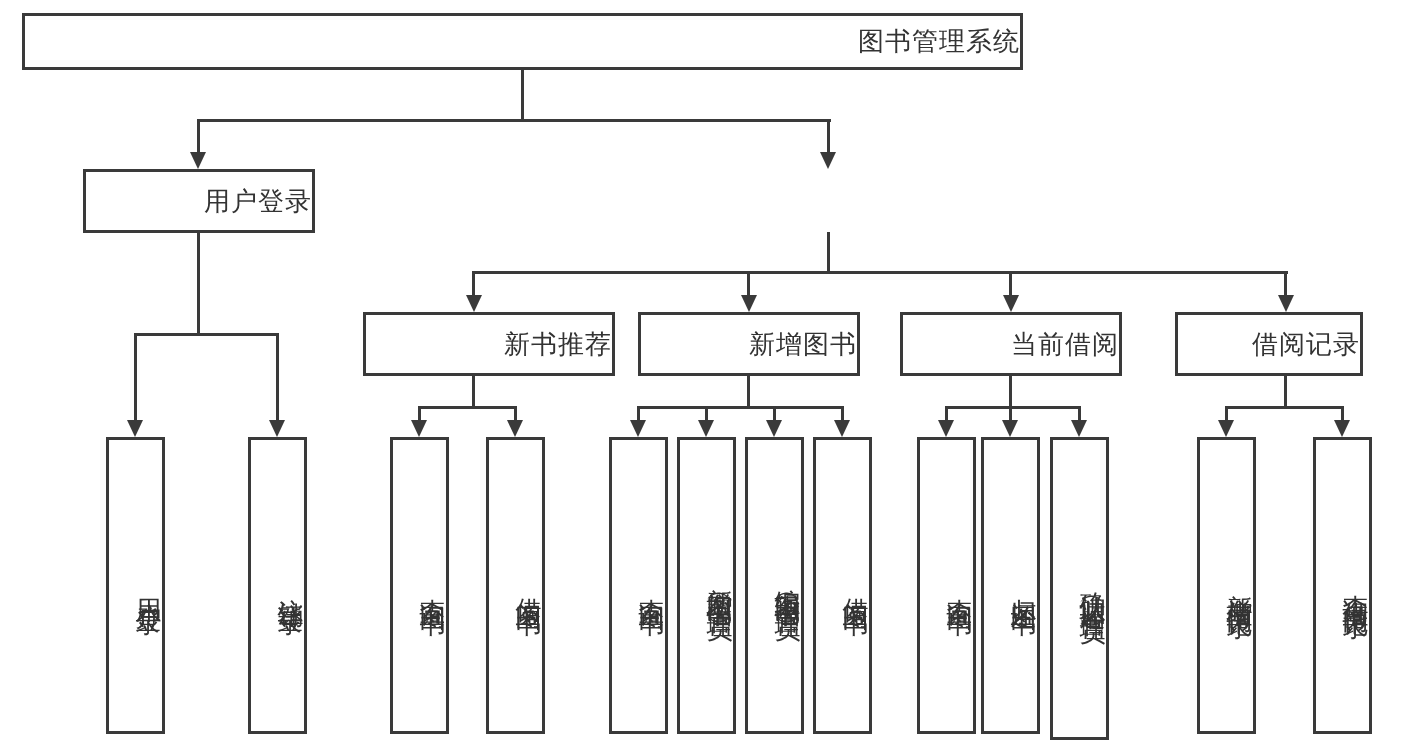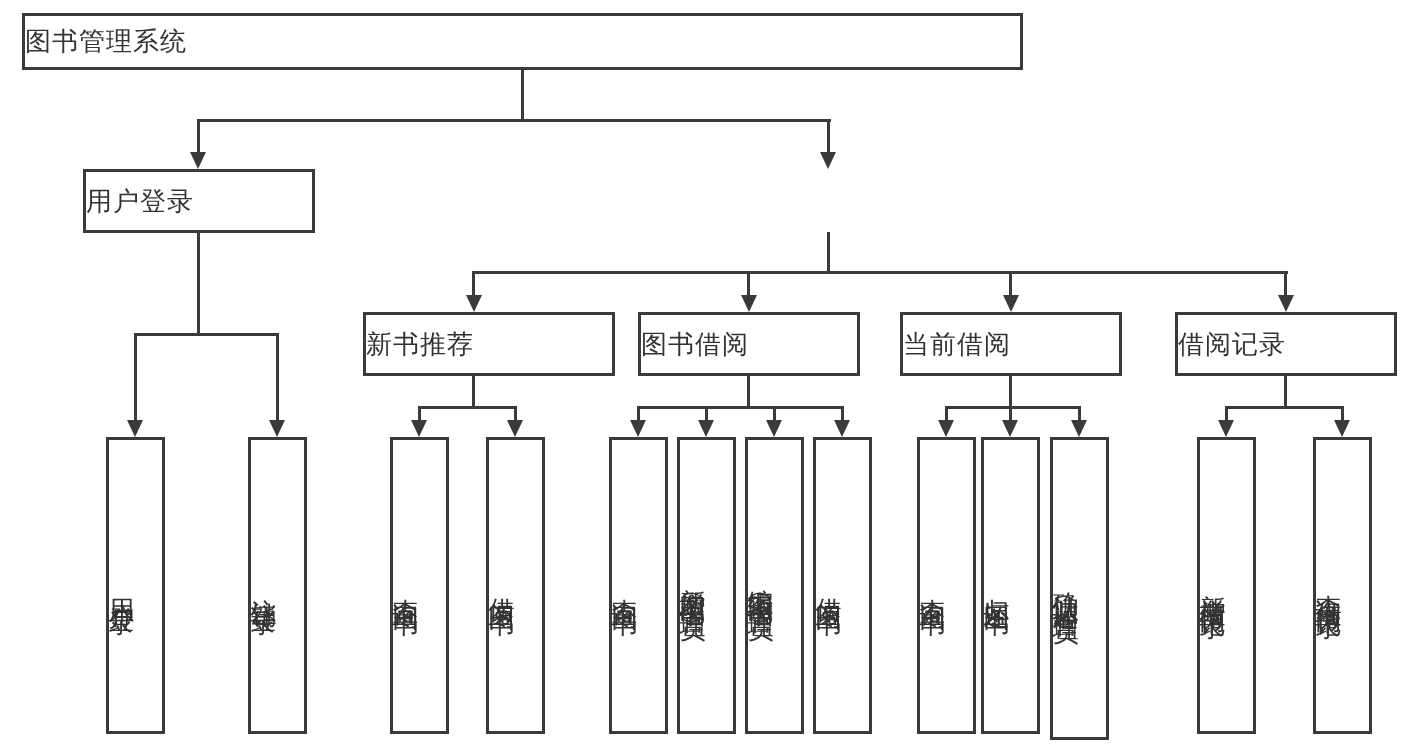--- a/index.html
+++ b/index.html
@@ -5,21 +5,21 @@
   html,body{margin:0;padding:0;background:#ffffff;}
   .stage{
     position:relative;width:1405px;height:747px;background:#ffffff;
     font-family:"Liberation Sans","DejaVu Sans",sans-serif;color:#333333;overflow:hidden;
   }
   .ln{position:absolute;background:#3a3a3a;}
   .ar{position:absolute;width:0;height:0;
       border-left:8px solid transparent;border-right:8px solid transparent;
       border-top:17px solid #3a3a3a;}
   .node{position:absolute;border:3px solid #3a3a3a;background:#ffffff;box-sizing:border-box;
-        display:flex;align-items:center;justify-content:flex-start;}
+        display:flex;align-items:center;justify-content:flex-end;}
   .hlbl{font-size:26px;letter-spacing:1px;white-space:nowrap;}
   .vlbl{writing-mode:vertical-rl;text-orientation:mixed;font-size:26px;letter-spacing:4px;line-height:1;}
   .watermark{position:absolute;left:1186px;top:719px;font-size:20px;color:#b0b0b0;
              white-space:nowrap;z-index:5;}
 </style>
 </head>
 <body>
 
 <div class="stage">
 
@@ -87,26 +87,26 @@
   </div>
 
   <div class="node" style="left:83px;top:169px;width:232px;height:64px">
     <span class="hlbl">用户登录</span>
   </div>
 
   <div class="node" style="left:363px;top:312px;width:252px;height:64px">
     <span class="hlbl">新书推荐</span>
   </div>
   <div class="node" style="left:638px;top:312px;width:222px;height:64px">
-    <span class="hlbl">图书借阅</span>
+    <span class="hlbl">新增图书</span>
   </div>
   <div class="node" style="left:900px;top:312px;width:222px;height:64px">
     <span class="hlbl">当前借阅</span>
   </div>
-  <div class="node" style="left:1175px;top:312px;width:222px;height:64px">
+  <div class="node" style="left:1175px;top:312px;width:188px;height:64px">
     <span class="hlbl">借阅记录</span>
   </div>
 
   <div class="node" style="left:106px;top:437px;width:59px;height:297px">
     <span class="vlbl">用户登录</span>
   </div>
   <div class="node" style="left:248px;top:437px;width:59px;height:297px">
     <span class="vlbl">注销登录</span>
   </div>
 

